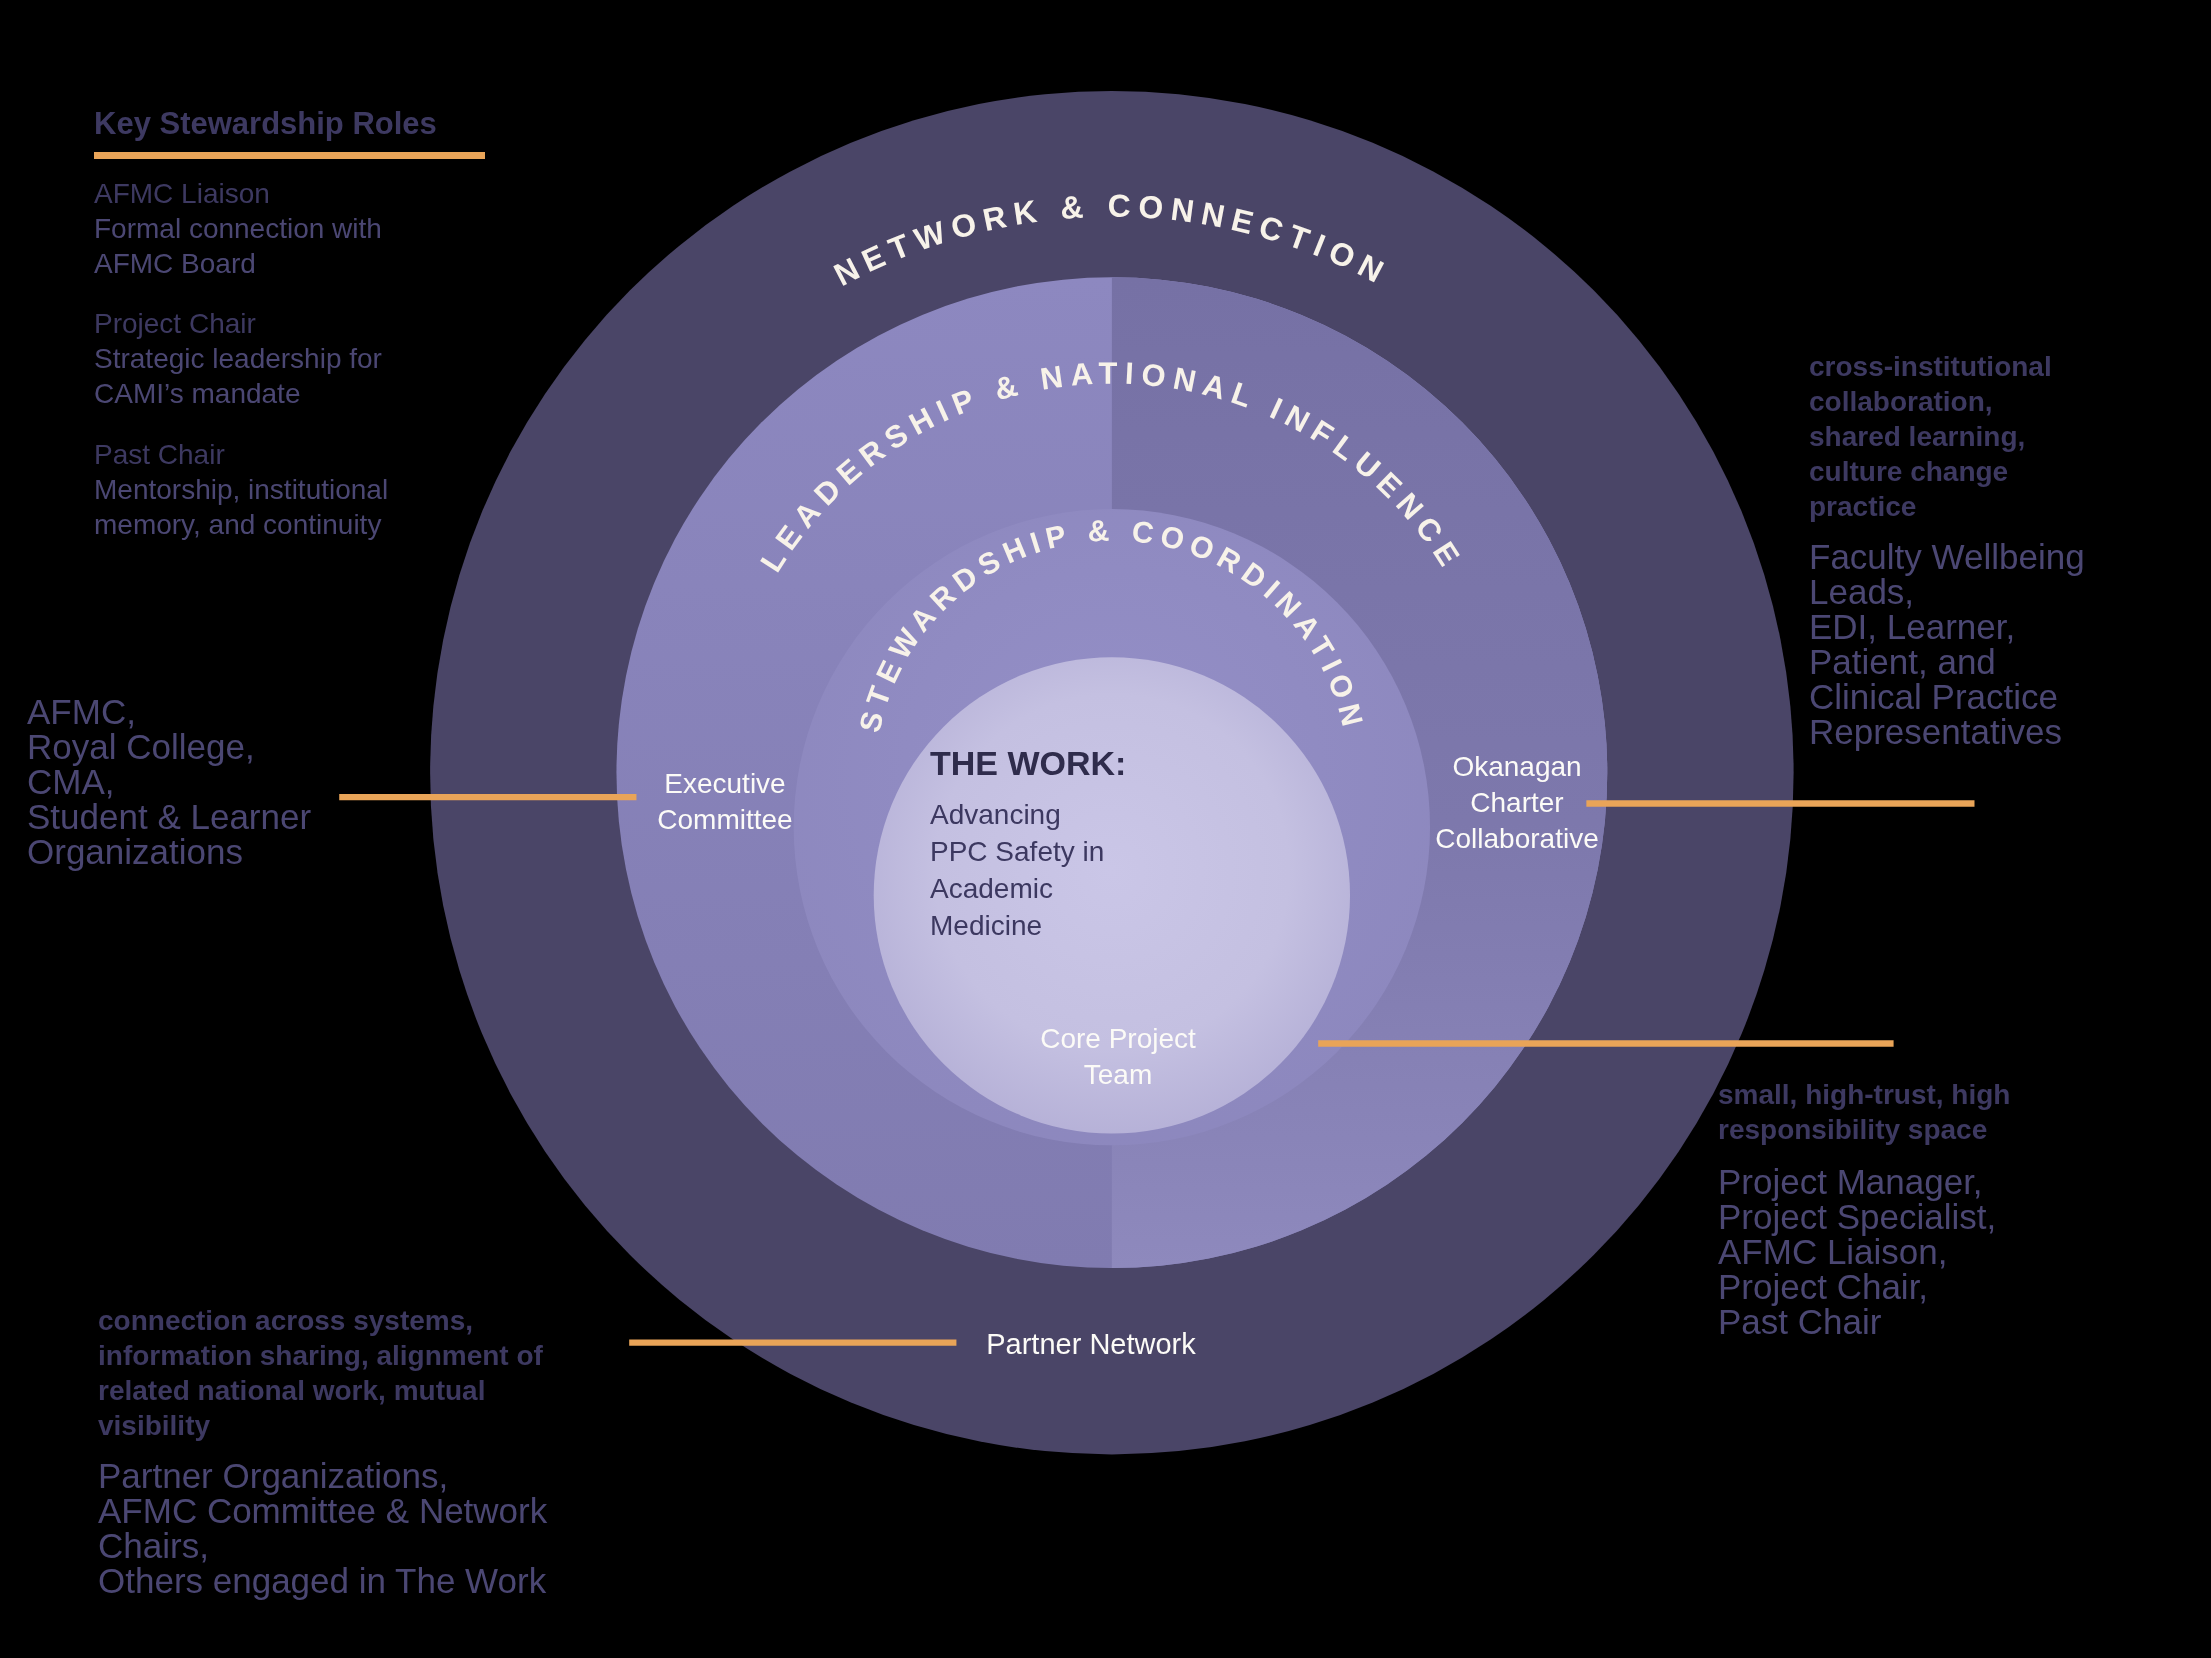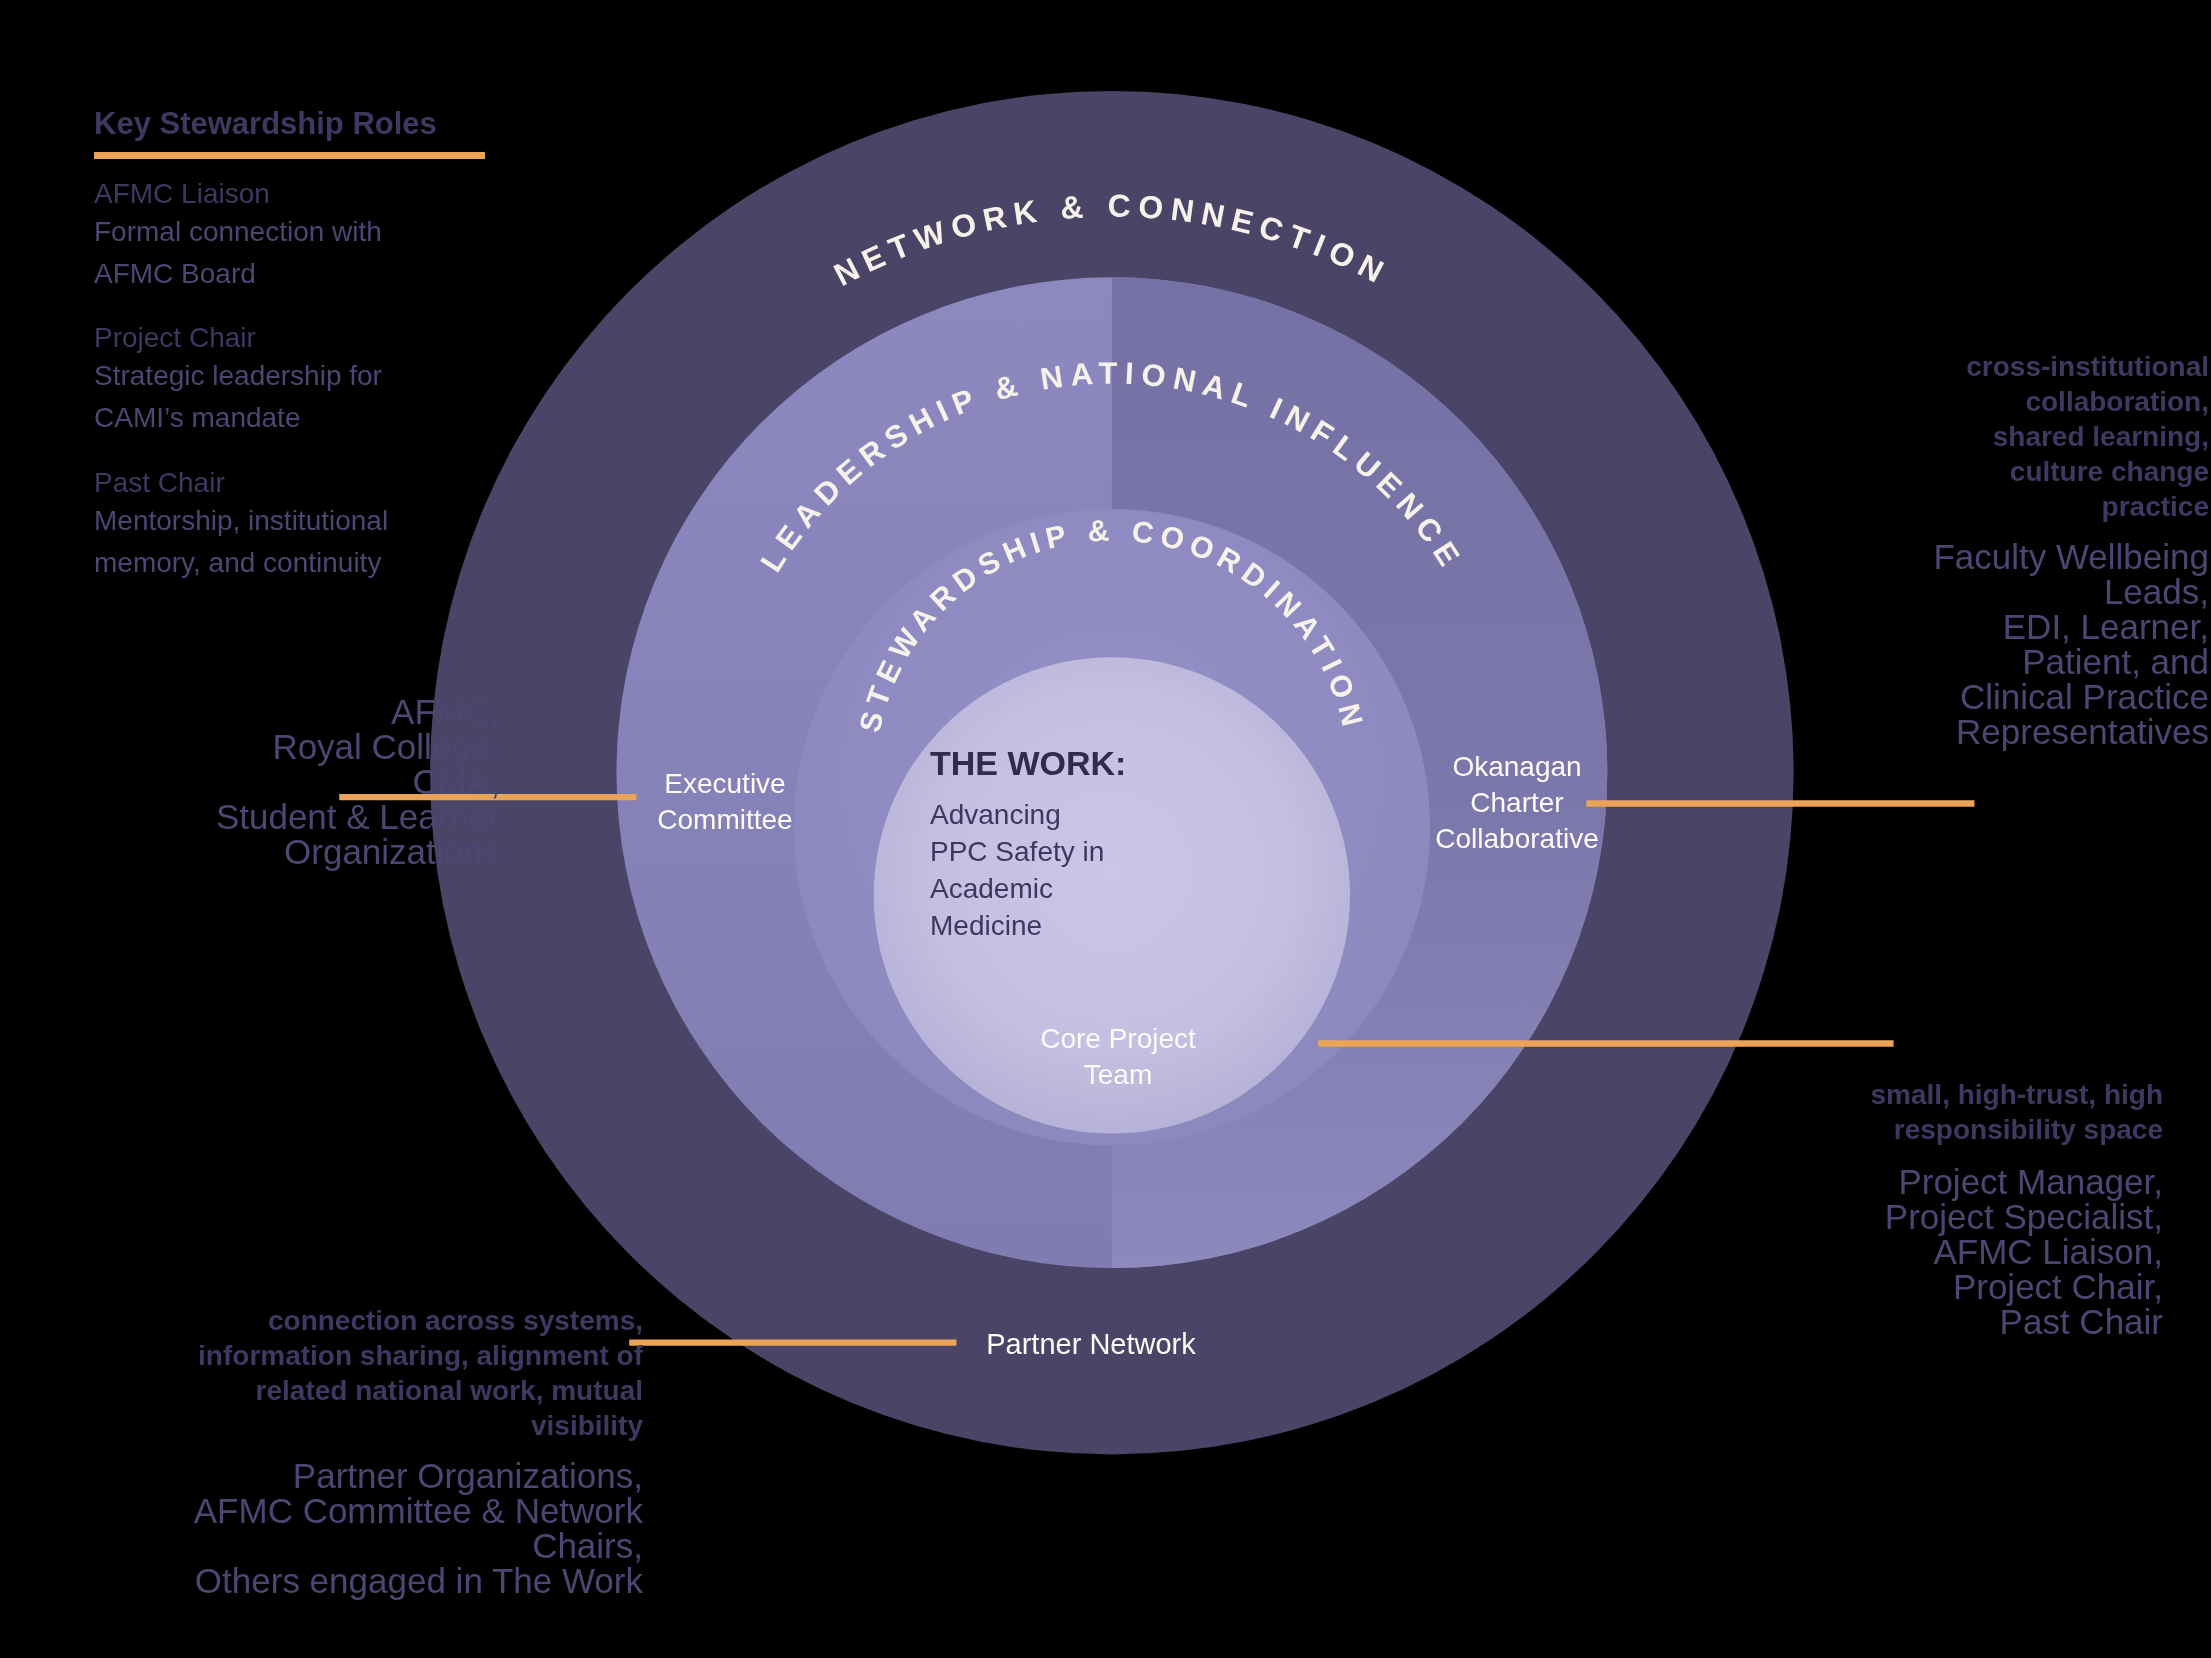--- a/index.html
+++ b/index.html
@@ -38,29 +38,29 @@
   }
   .center-label .ct-body {
     color: var(--center_body, #3c3860);
     font-size:28px; line-height:37px;margin-top:14px;
   }
 
   
   .note { position:absolute; }
   .note .nb { color: var(--note_bold, #3d3961); font-size:28px; font-weight:700; line-height:35px; }
   .note .nl { color: var(--note_body, #4b4773); font-size:35px; line-height:35px; margin-top:14.5px; }
-  .note.centered { text-align:right; }
+  .note.centered { text-align:left; }
 
   .block-keyroles { left:94px; top:105px; width:509px; text-align:left; }
   .kr-heading { color: var(--note_bold, #3d3961); font-size:31px; font-weight:700; line-height:38px; }
   .kr-underline { width:391px; height:7.3px; background: var(--accent, #e9a458); margin-top:9px; }
   .kr-roles { margin-top:16.4px; }
   .role { margin-bottom:25.5px; }
   .role-name { color: var(--note_bold, #3d3961); font-size:28px; font-weight:400; line-height:35px; }
-  .role-desc { color: var(--note_body, #4b4773); font-size:28px; line-height:42px; }
+  .role-desc { color: var(--note_body, #4b4773); font-size:28px; line-height:35px; }
 
   .block-left         { left:27px;   top:674px;  width:473px; }
   .block-right-top    { left:1809px; top:349px;  width:400px; }
   .block-right-bottom { left:1718px; top:1077px; width:445px; }
   .block-bottom-left  { left:98px;  top:1303px; width:545px; }
   .block-right-bottom .nl { margin-top:17.3px; }
   .block-left .nl { margin-top:20px; }
 </style>
 </head>
 <body>

